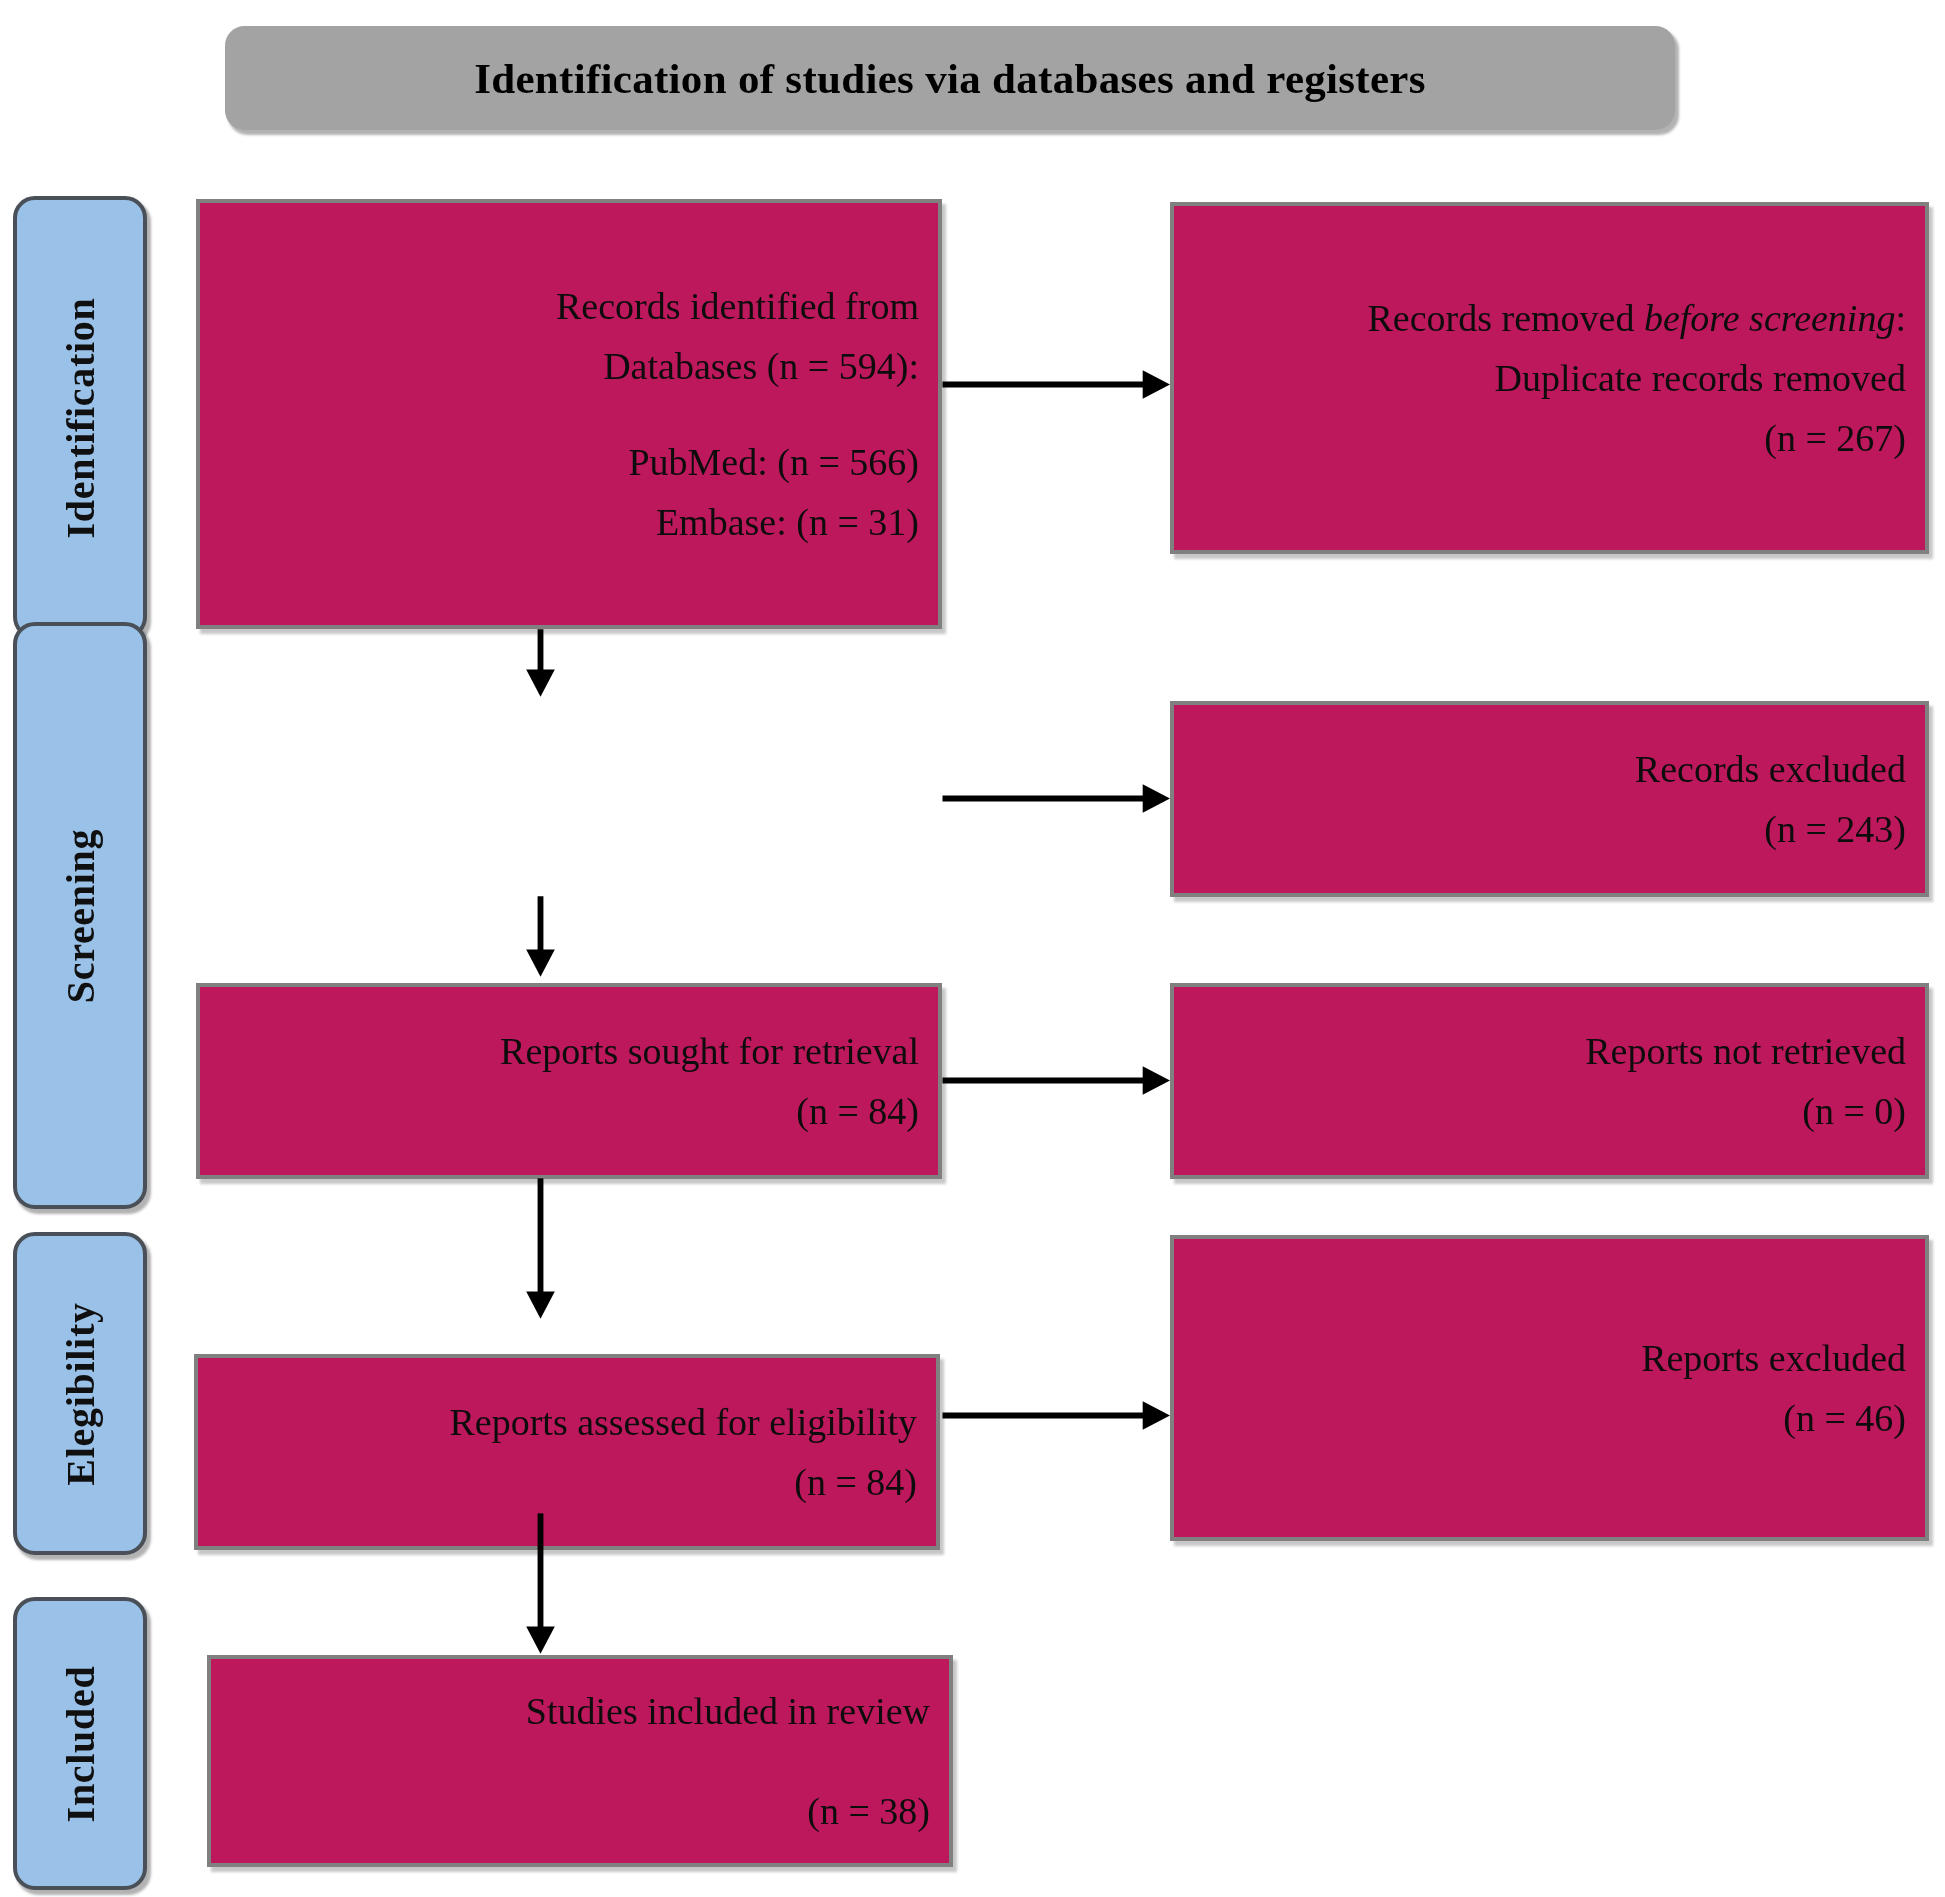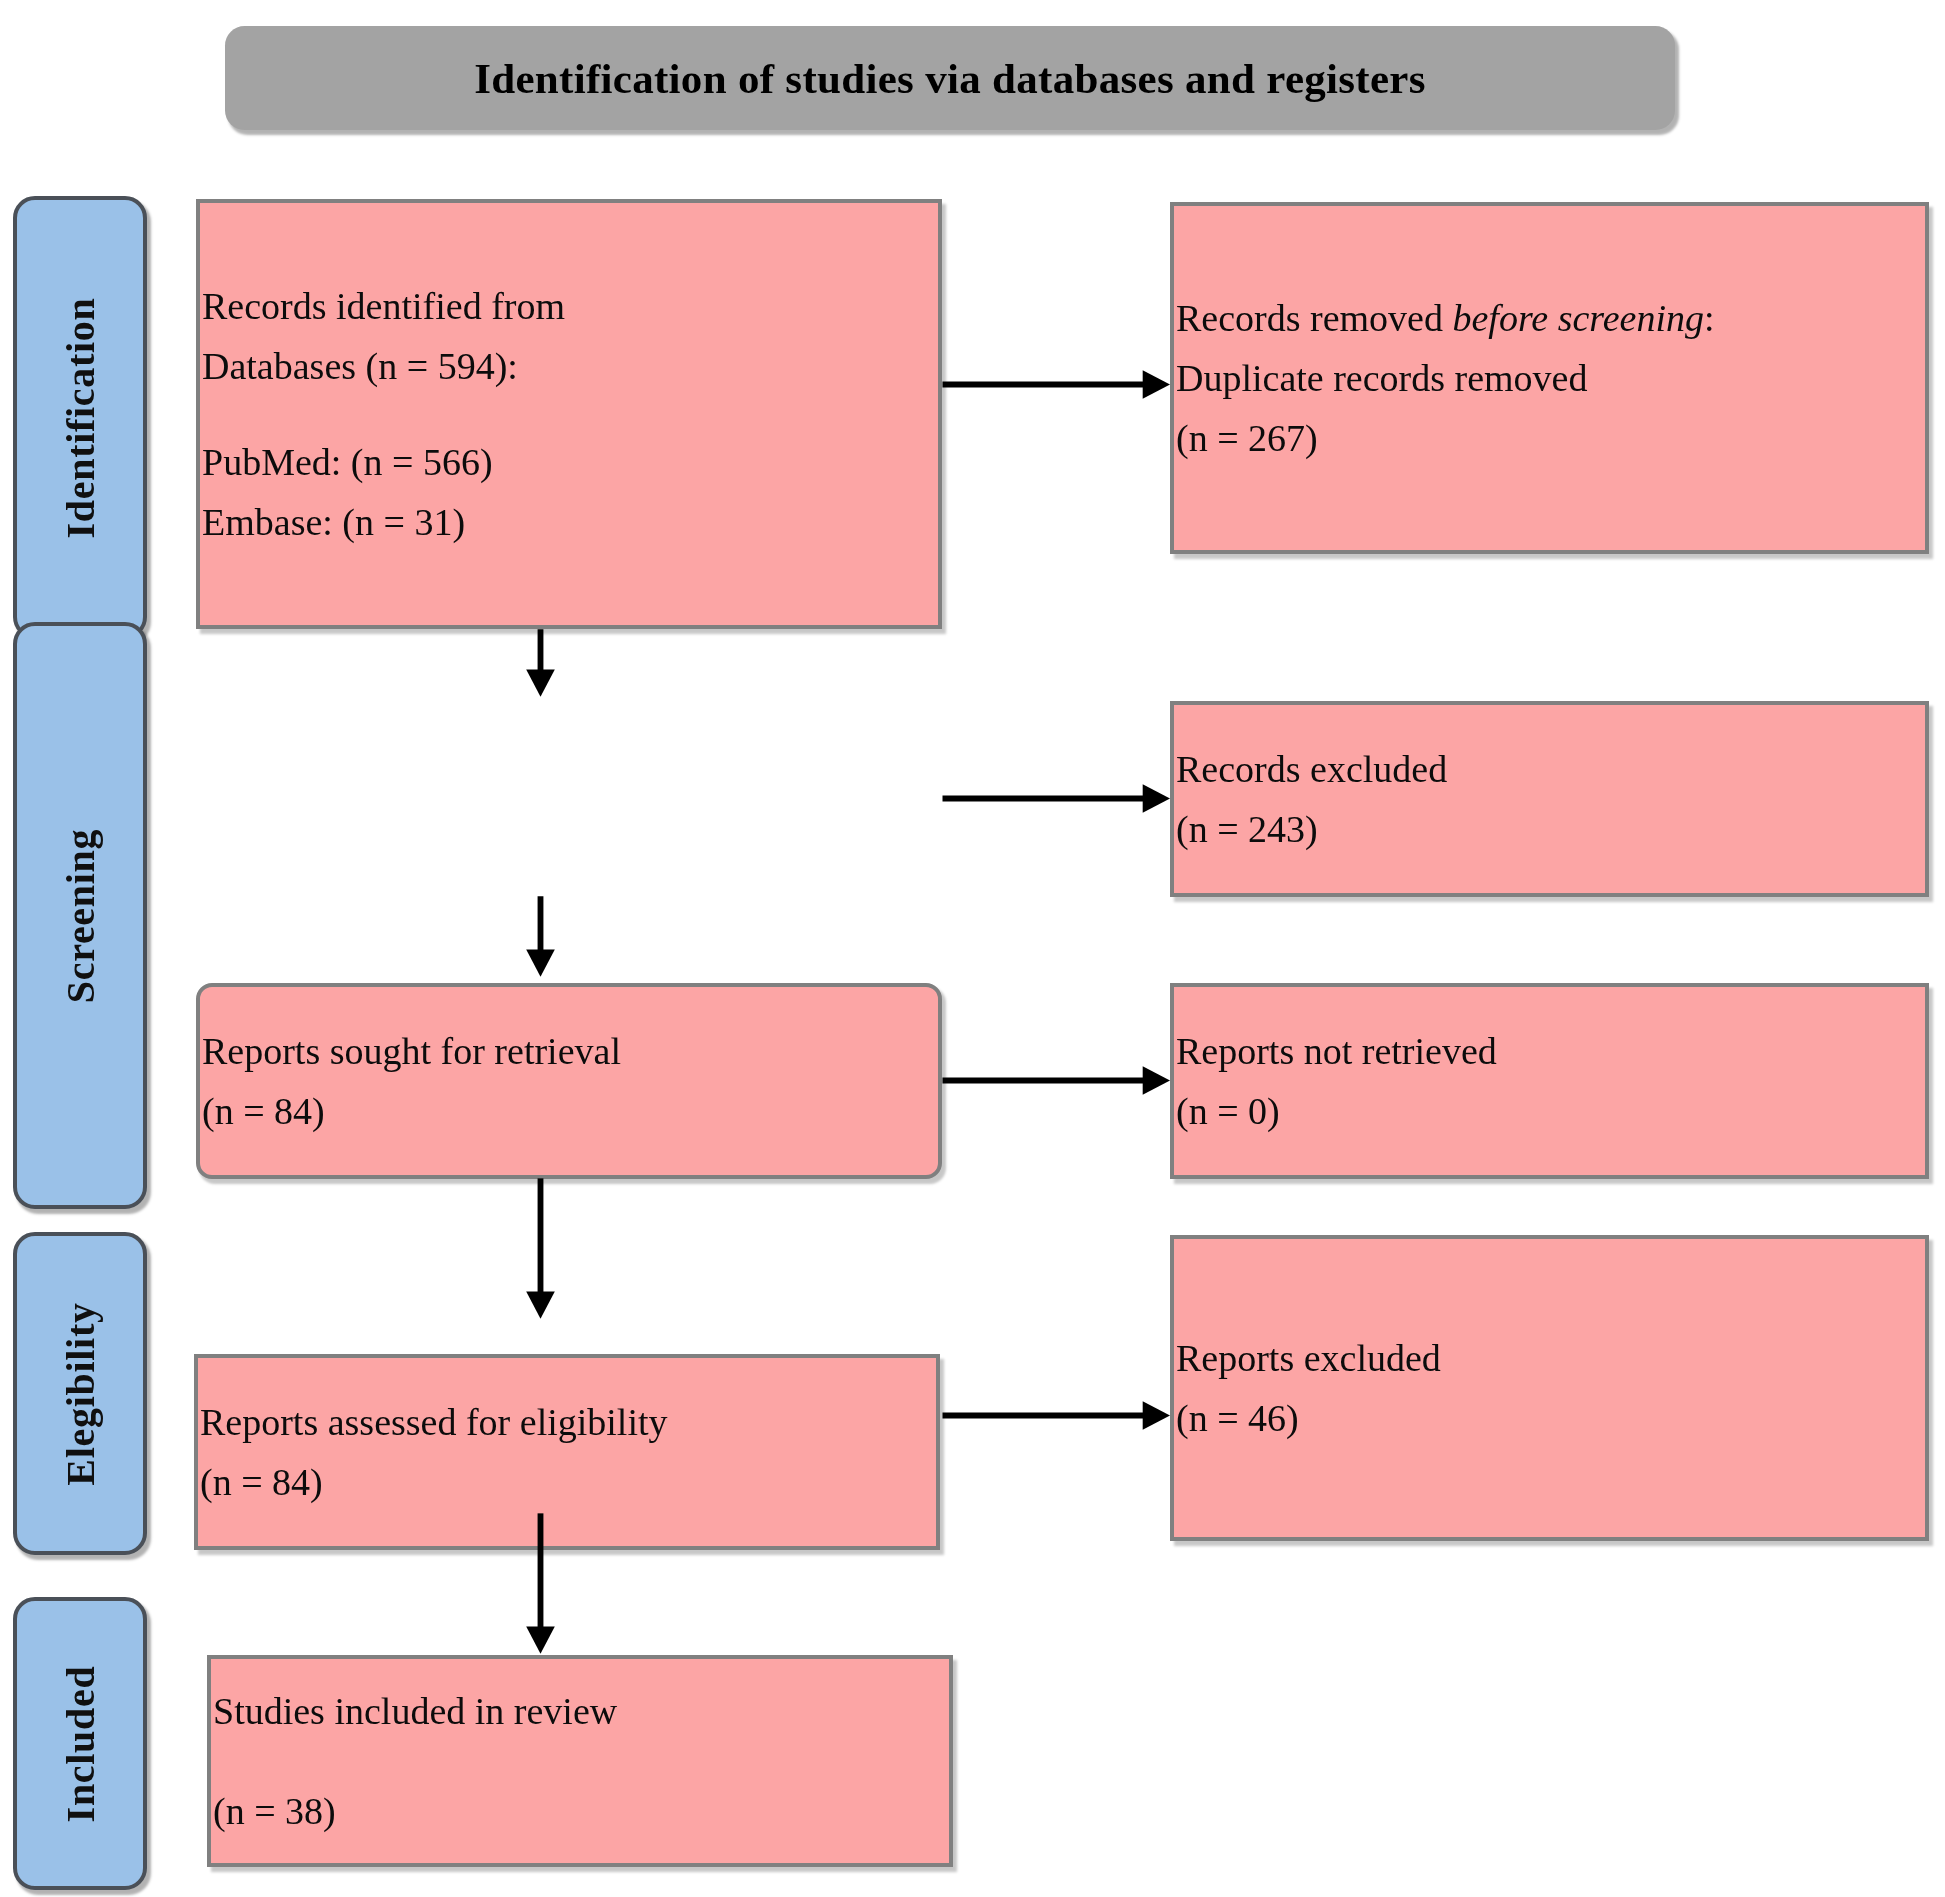--- a/index.html
+++ b/index.html
@@ -62,30 +62,30 @@
     white-space: nowrap;
     font-size: 40px;
     font-weight: 700;
     color: #101010;
     letter-spacing: 0.7px;
   }
 
   
   .box {
     position: absolute;
-    background: #fca5a5;
+    background: #be185d;
     border: 4.6px solid #808080;
     box-sizing: border-box;
     box-shadow: 3.9px 4.6px 2.6px rgba(0,0,0,0.22);
     display: flex;
     flex-direction: column;
-    align-items: flex-start;
+    align-items: flex-end;
     justify-content: center;
     text-align: center;
-    padding: 0 2px;
+    padding: 0 19px;
   }
   .box .line {
     font-size: 38px;
     line-height: 1.58;
     color: #0c0c0c;
     white-space: nowrap;
   }
   .box .line.spacer {
     height: 36px;
   }
@@ -168,21 +168,21 @@
     </svg>
   </div>
 
   <div class="conn" style="left:521px; top:896px; width:39px; height:85px;">
     <svg width="39" height="85" viewBox="0 0 60 130">
       <line x1="30" y1="0" x2="30" y2="92" stroke="#000" stroke-width="9"></line>
       <polygon points="30,124 8,82 52,82" fill="#000"></polygon>
     </svg>
   </div>
 
-  <div class="box" style="left:196px; top:983px; width:746px; height:196px;border-radius:16px;">
+  <div class="box" style="left:196px; top:983px; width:746px; height:196px;">
     <div class="line">Reports sought for retrieval</div>
     <div class="line">(n = 84)</div>
   </div>
 
   <div class="box" style="left:1170px; top:983px; width:759px; height:196px;">
     <div class="line">Reports not retrieved</div>
     <div class="line">(n = 0)</div>
   </div>
 
   <div class="conn" style="left:942px; top:1061px; width:235px; height:39px;">

